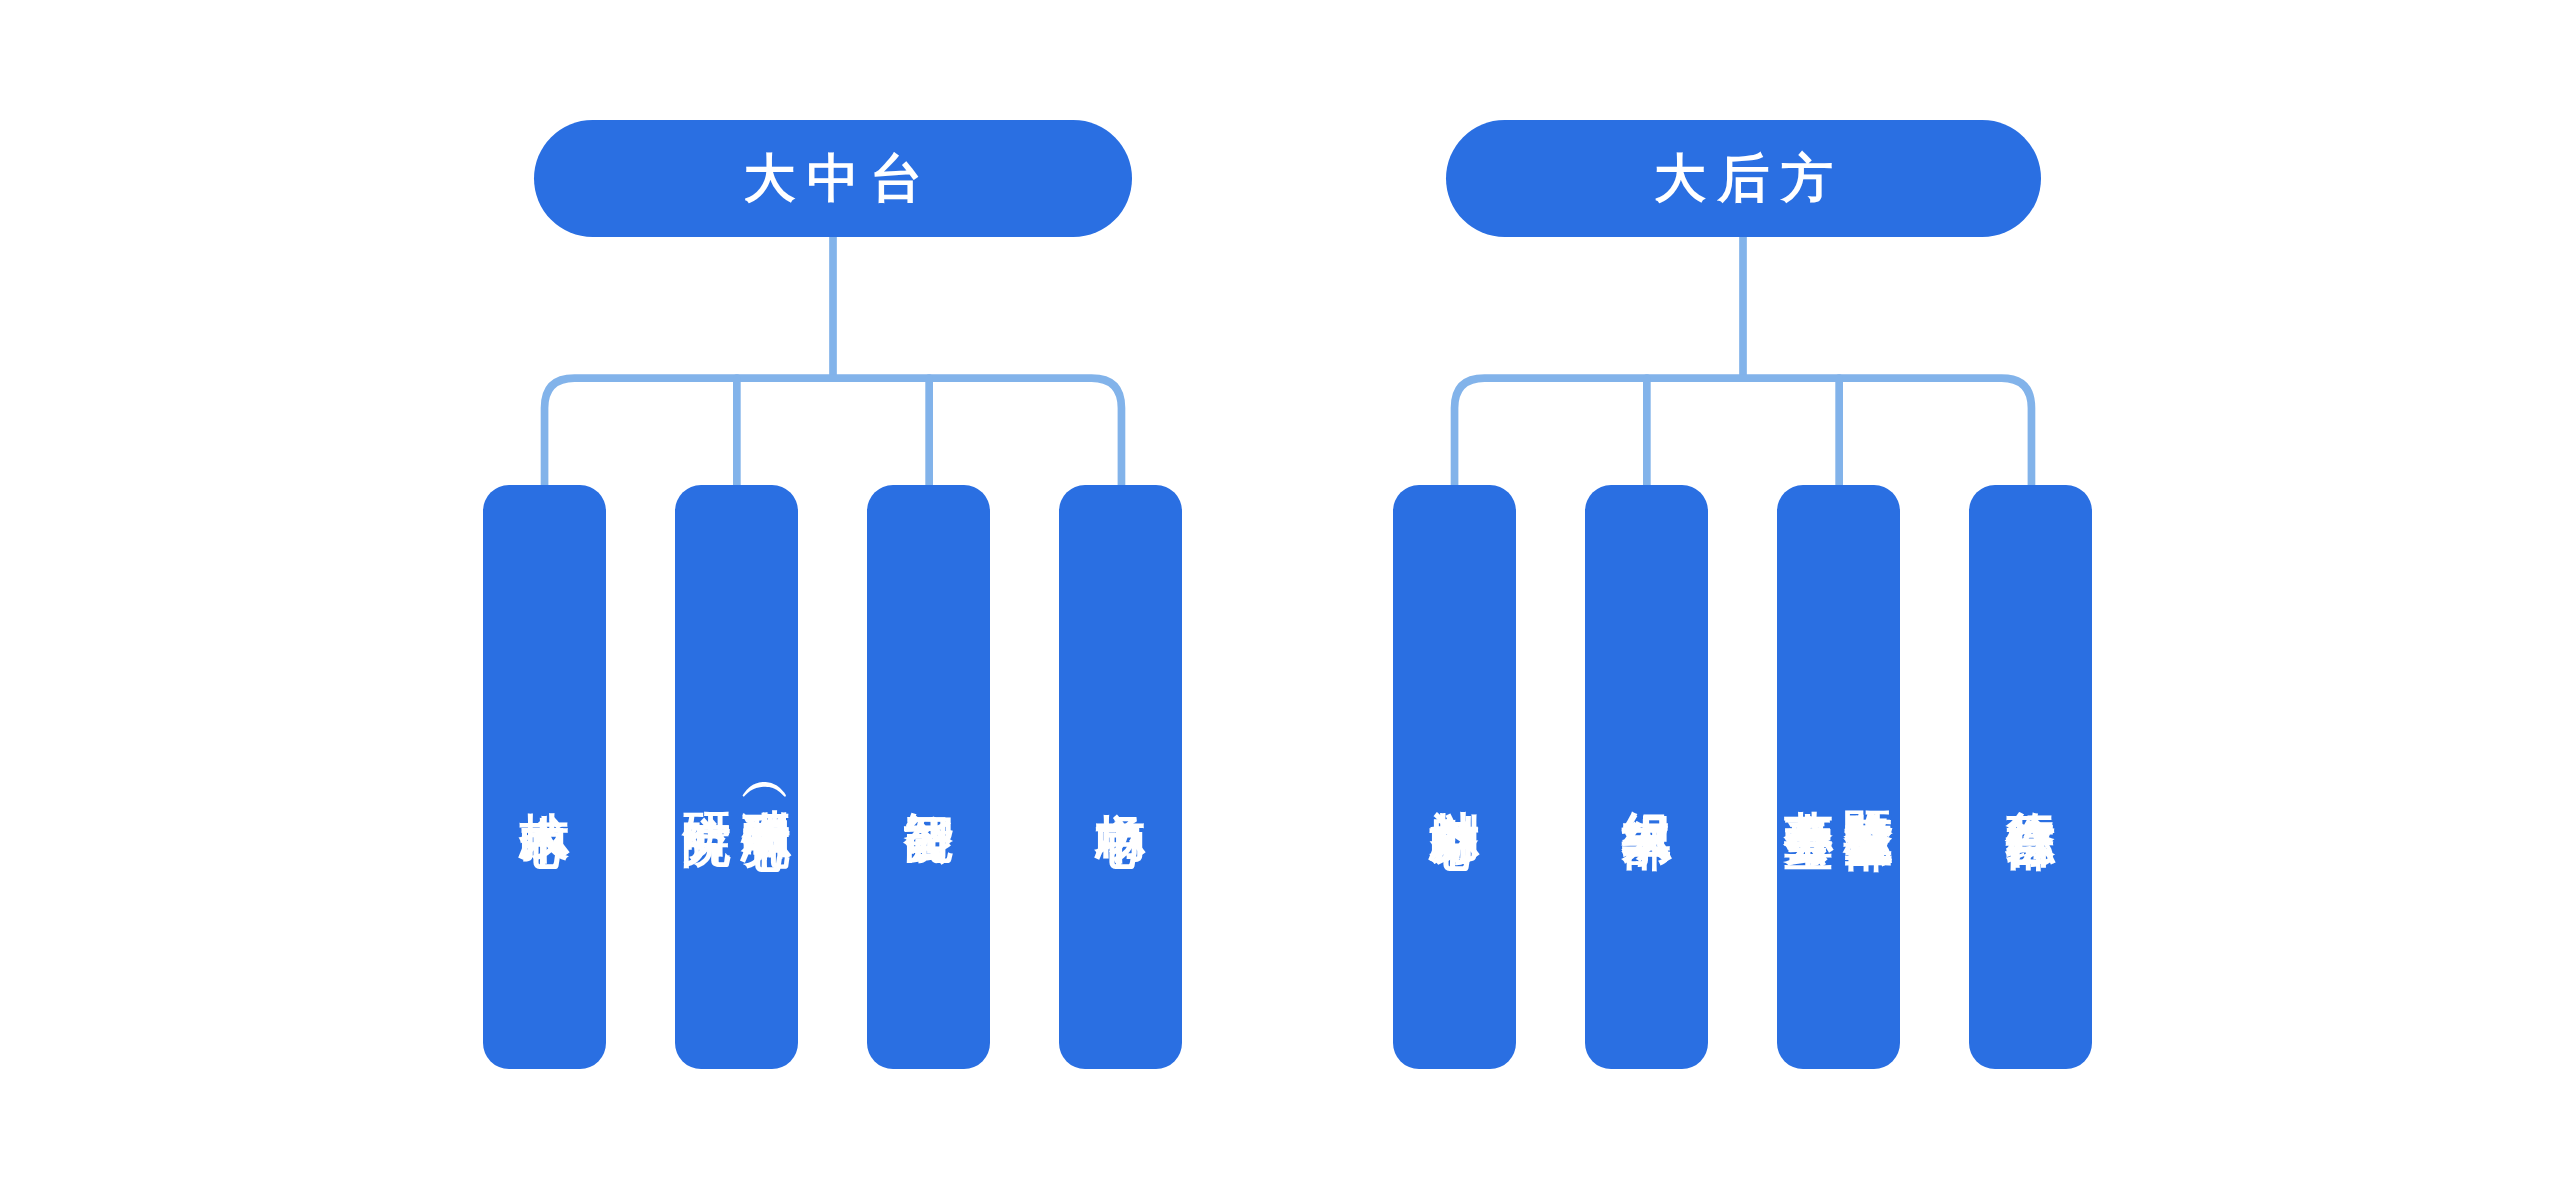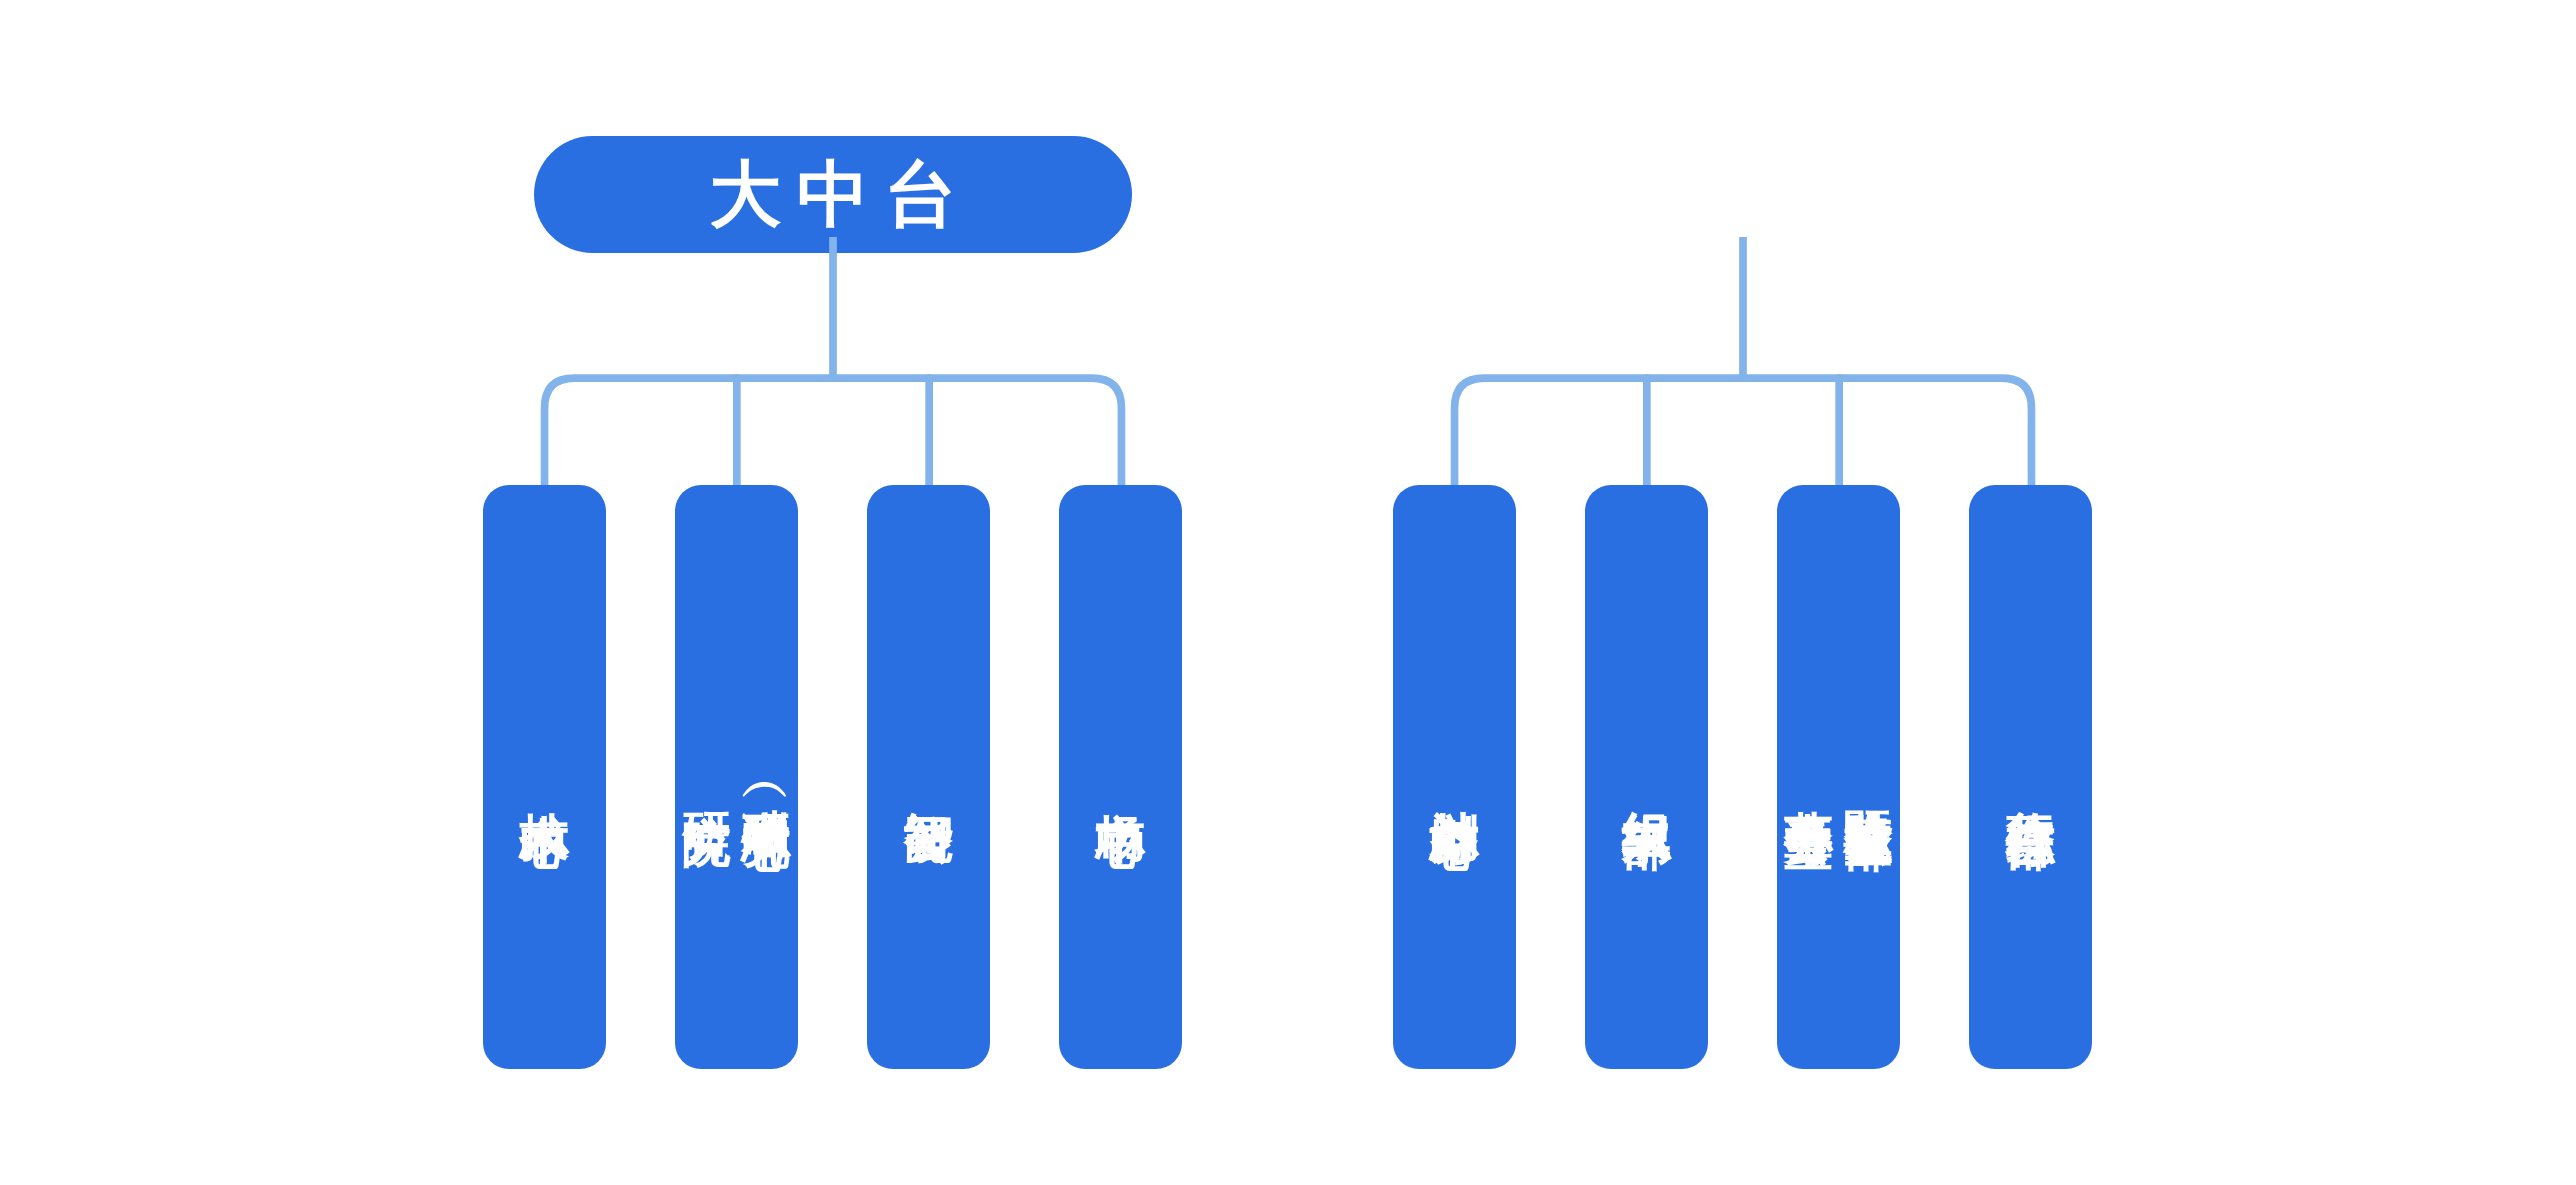--- a/index.html
+++ b/index.html
@@ -23,29 +23,29 @@
   .group{
     position:absolute;
     top:120px;
     width:700px;
     height:949px;
   }
   .group.left{left:483px;}
   .group.right{left:1393px;}
   .root-node{
     position:absolute;
-    top:16px;
+    top:0;
     height:117px;
     background:var(--node-fill);
     border-radius:59px;
     display:flex;
     align-items:center;
     justify-content:center;
     color:var(--node-text);
-    font-size:72px;
+    font-size:52px;
     font-weight:700;
     letter-spacing:0.22em;
     text-indent:0.22em;
     box-sizing:border-box;
   }
   .group.left .root-node{left:51px;width:598px;}
   .group.right .root-node{left:53px;width:595px;}
   .connector{
     position:absolute;
     left:0;
@@ -120,20 +120,23 @@
       <div class="child-node">
         <span class="vtext">智能公司</span>
       </div>
       <div class="child-node">
         <span class="vtext">市场中心</span>
       </div>
     </div>
   </div>
 
   <div class="group right">
+    <div class="root-node">
+      <span>大后方</span>
+    </div>
 
     <svg class="connector" viewBox="0 0 819 290">
       <path d="M 409.5 0 L 409.5 165"></path>
       <path d="M 72 290 L 72 200 Q 72 165 107 165 L 712 165 Q 747 165 747 200 L 747 290"></path>
       <path d="M 297 165 L 297 290"></path>
       <path d="M 522 165 L 522 290"></path>
     </svg>
 
     <div class="children">
       <div class="child-node">

